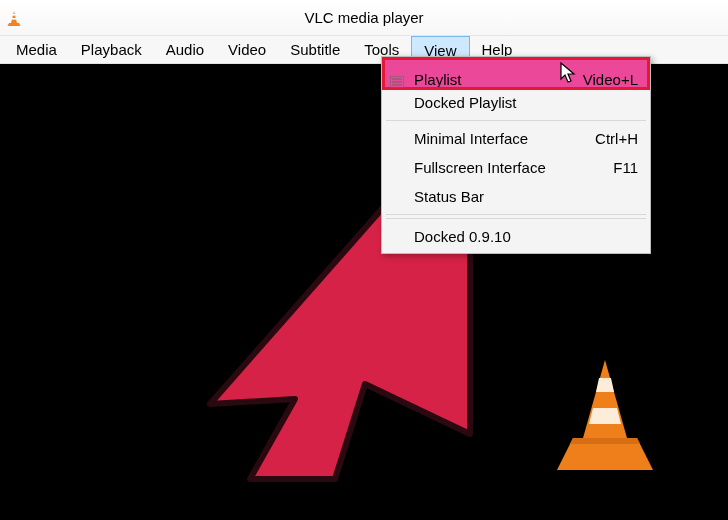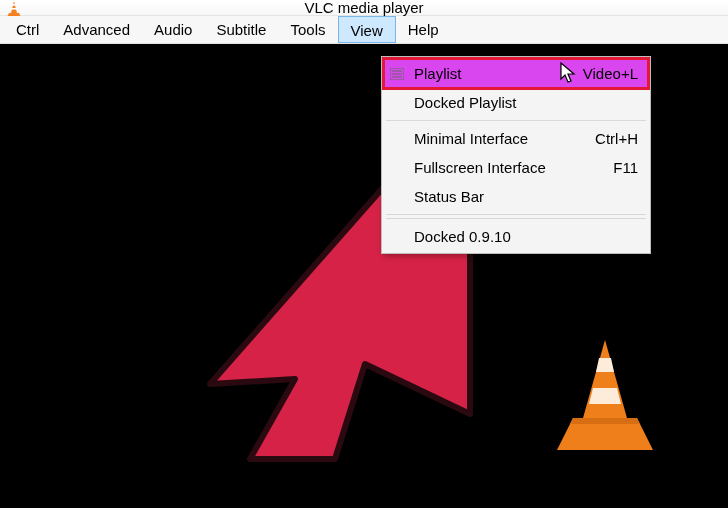--- a/index.html
+++ b/index.html
@@ -8,21 +8,21 @@
     font-family: "Segoe UI", Tahoma, sans-serif;
     font-size: 15px;
     color: #000;
     background: #fff;
     width: 728px;
     height: 520px;
     overflow: hidden;
     position: relative;
   }
   .titlebar {
-    height: 16px;
+    height: 36px;
     background: linear-gradient(#fff, #f7f7f7);
     border-bottom: 1px solid #e5e5e5;
     display: flex;
     align-items: center;
     padding-left: 6px;
     position: relative;
   }
   .titlebar .title-text {
     position: absolute;
     left: 0; right: 0;
@@ -69,23 +69,24 @@
   .dropdown-row {
     display: flex;
     align-items: center;
     height: 29px;
     padding: 0 10px 0 30px;
     position: relative;
   }
   .dropdown-row .label { flex: 1; }
   .dropdown-row .shortcut { color: #000; margin-left: 20px; }
   .dropdown-row.highlight {
-    background: #d946ef;
+    background: #ec4899;
     outline: 3px solid #e31837;
     outline-offset: -1px;
+    align-items: flex-end;
   }
   .dropdown-sep {
     height: 1px;
     background: #d8d8d8;
     margin: 3px 2px;
   }
   .submenu-arrow {
     position: absolute;
     right: 10px;
     width: 0; height: 0;
@@ -133,23 +134,24 @@
       <polygon points="8,1 11,13 5,13" fill="#f58220"></polygon>
       <rect x="5.8" y="4" width="4.4" height="1.6" fill="#fff"></rect>
       <rect x="5.2" y="8" width="5.6" height="1.6" fill="#fff"></rect>
       <polygon points="3,13 13,13 14.5,16 1.5,16" fill="#f58220"></polygon>
     </svg>
   </span>
   <span class="title-text">VLC media player</span>
 </div>
 
 <div class="menubar">
-  <div class="menu-item">Ctrl</div>
-  <div class="menu-item">Advanced</div>
+  <div class="menu-item">Media</div>
+  <div class="menu-item">Playback</div>
   <div class="menu-item">Audio</div>
+  <div class="menu-item">Video</div>
   <div class="menu-item">Subtitle</div>
   <div class="menu-item">Tools</div>
   <div class="menu-item active">View</div>
   <div class="menu-item">Help</div>
 </div>
 
 <div class="content-area">
 
   <div class="vlc-cone-bg">
     <svg width="100" height="110" viewBox="0 0 100 110">

